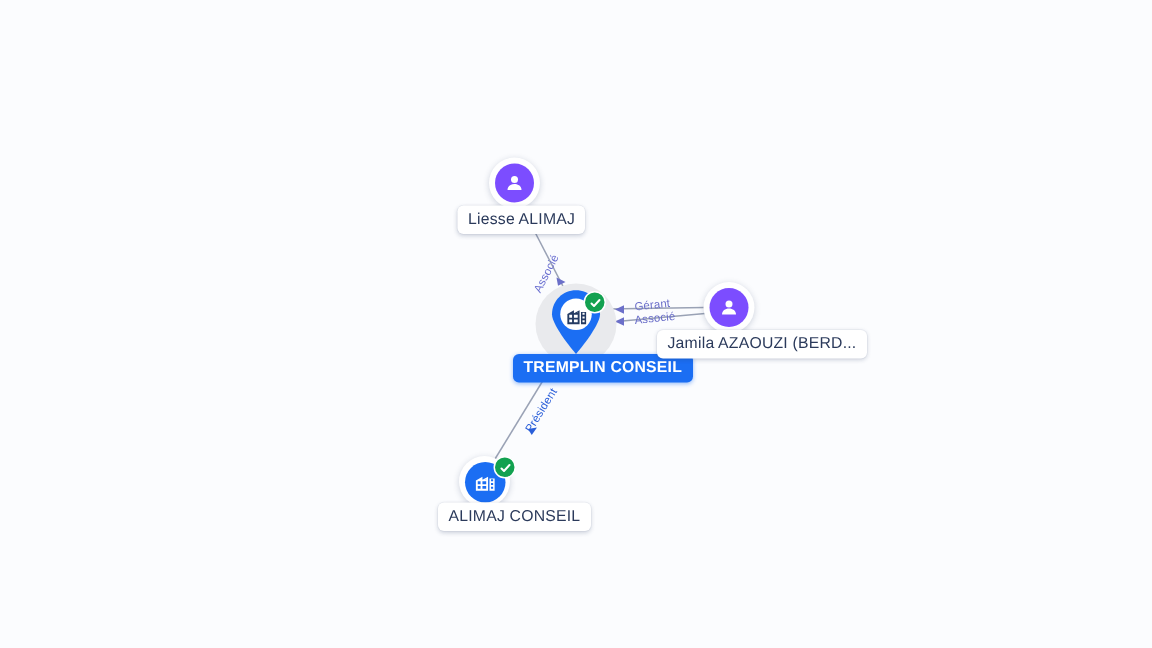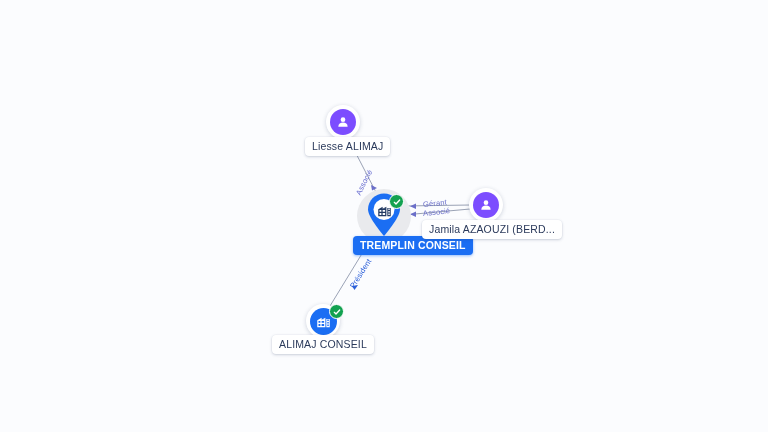--- a/index.html
+++ b/index.html
@@ -200,40 +200,40 @@
         <path d="M2 21V10l7-4v3.2L15 6v15H2zm2-2h3v-3H4v3zm0-5h3v-3H4v3zm5 5h4v-3H9v3zm0-5h4v-3H9v3zm0-5h4V8.4L9 10.6V14z"></path>
         <path d="M16.5 21V8h5.5v13h-5.5zm1.6-2h2.3v-2.2h-2.3V19zm0-4h2.3v-2.2h-2.3V15zm0-4h2.3V8.8h-2.3V11z"></path>
       </svg>
     </div>
     <div class="badge" style="left:23px; top:1px;">
       <svg width="8" height="8" viewBox="0 0 24 24" fill="none" stroke="#ffffff" stroke-width="4" stroke-linecap="round" stroke-linejoin="round">
         <path d="M4 13l5 5L20 6"></path>
       </svg>
     </div>
   </div>
-  <div class="node-label selected" style="left:353px; top:236px;">TREMPLIN CONSEIL</div>
+  <div class="node-label selected" style="left:342px; top:236px;">TREMPLIN CONSEIL</div>
 
   <div class="person-node" style="left:469px; top:188px;">
     <div class="disc">
       <svg width="14" height="14" viewBox="0 0 24 24" fill="#ffffff">
         <circle cx="12" cy="8" r="4"></circle>
         <path d="M4 20c0-4.4 3.6-7 8-7s8 2.6 8 7z"></path>
       </svg>
     </div>
   </div>
-  <div class="node-label" style="left:422px; top:220px;">Jamila AZAOUZI (BERD...</div>
+  <div class="node-label" style="left:438px; top:220px;">Jamila AZAOUZI (BERD...</div>
 
   <div class="company-node" style="left:306px; top:304px;">
     <div class="disc">
       <svg width="15" height="15" viewBox="0 0 24 24" fill="#ffffff">
         <path d="M2 21V10l7-4v3.2L15 6v15H2zm2-2h3v-3H4v3zm0-5h3v-3H4v3zm5 5h4v-3H9v3zm0-5h4v-3H9v3zm0-5h4V8.4L9 10.6V14z"></path>
         <path d="M16.5 21V8h5.5v13h-5.5zm1.6-2h2.3v-2.2h-2.3V19zm0-4h2.3v-2.2h-2.3V15zm0-4h2.3V8.8h-2.3V11z"></path>
       </svg>
     </div>
     <div class="badge" style="left:23px; top:0px;">
       <svg width="8" height="8" viewBox="0 0 24 24" fill="none" stroke="#ffffff" stroke-width="4" stroke-linecap="round" stroke-linejoin="round">
         <path d="M4 13l5 5L20 6"></path>
       </svg>
     </div>
   </div>
-  <div class="node-label" style="left:272px; top:335px;">ALIMAJ CONSEIL</div>
+  <div class="node-label" style="left:292px; top:335px;">ALIMAJ CONSEIL</div>
 
 </div>
 
 </body></html>

